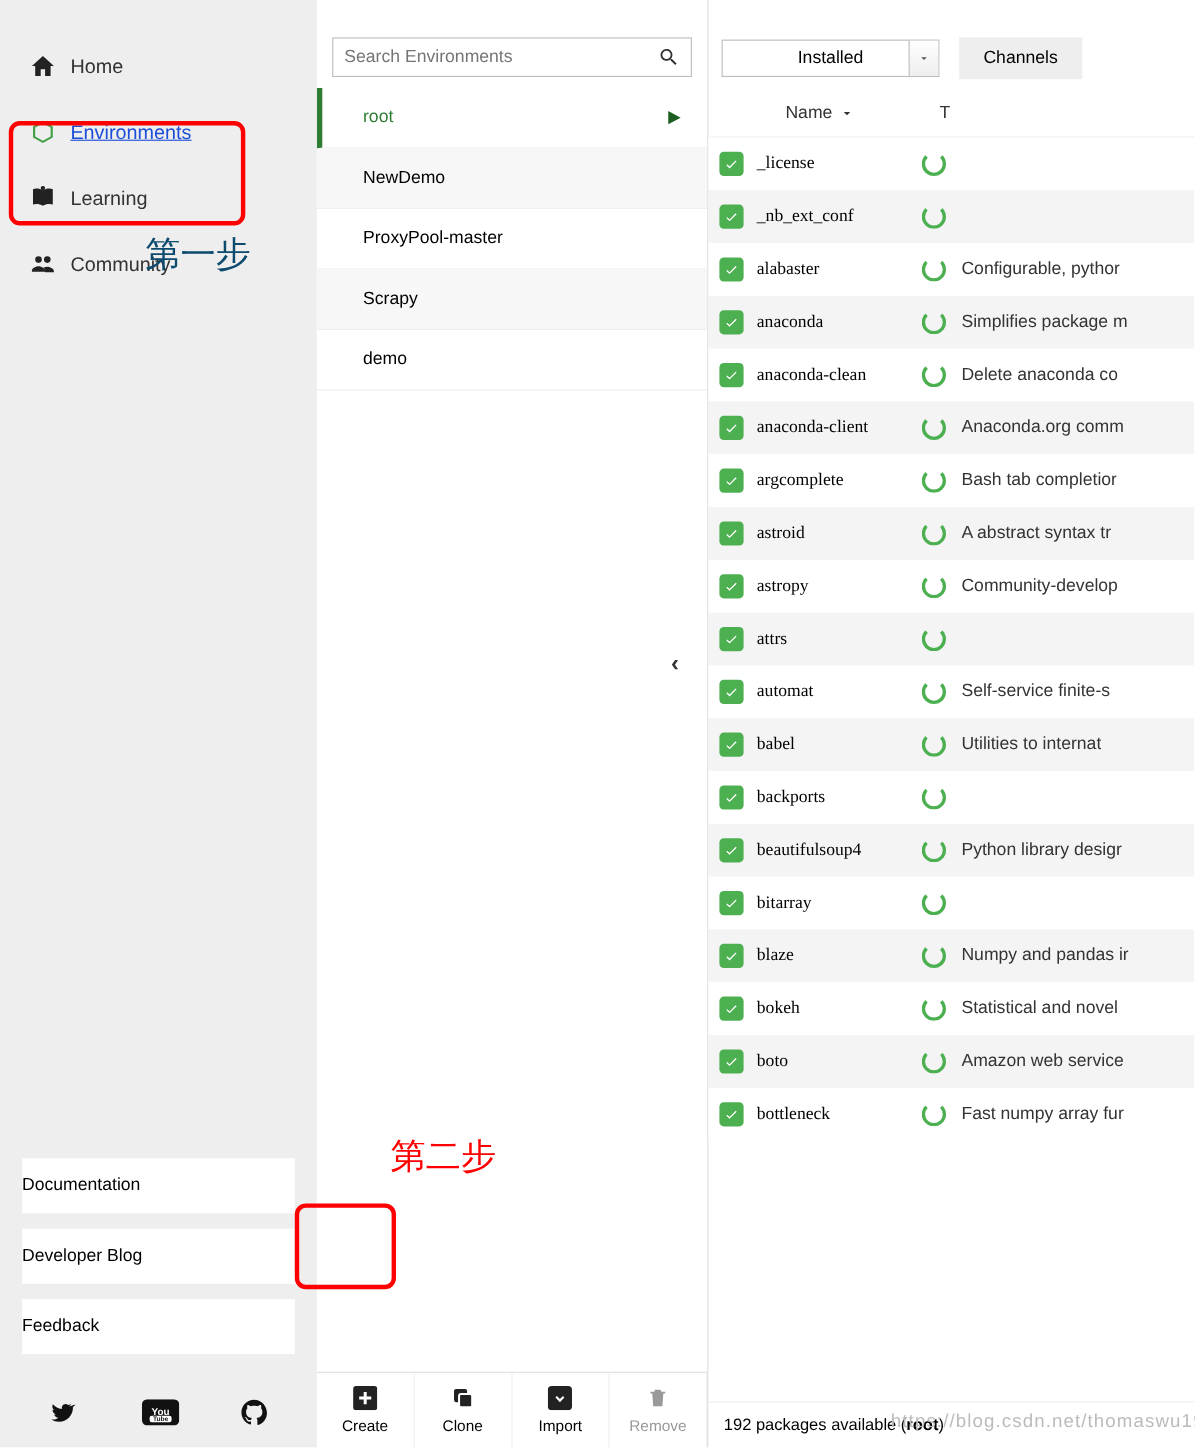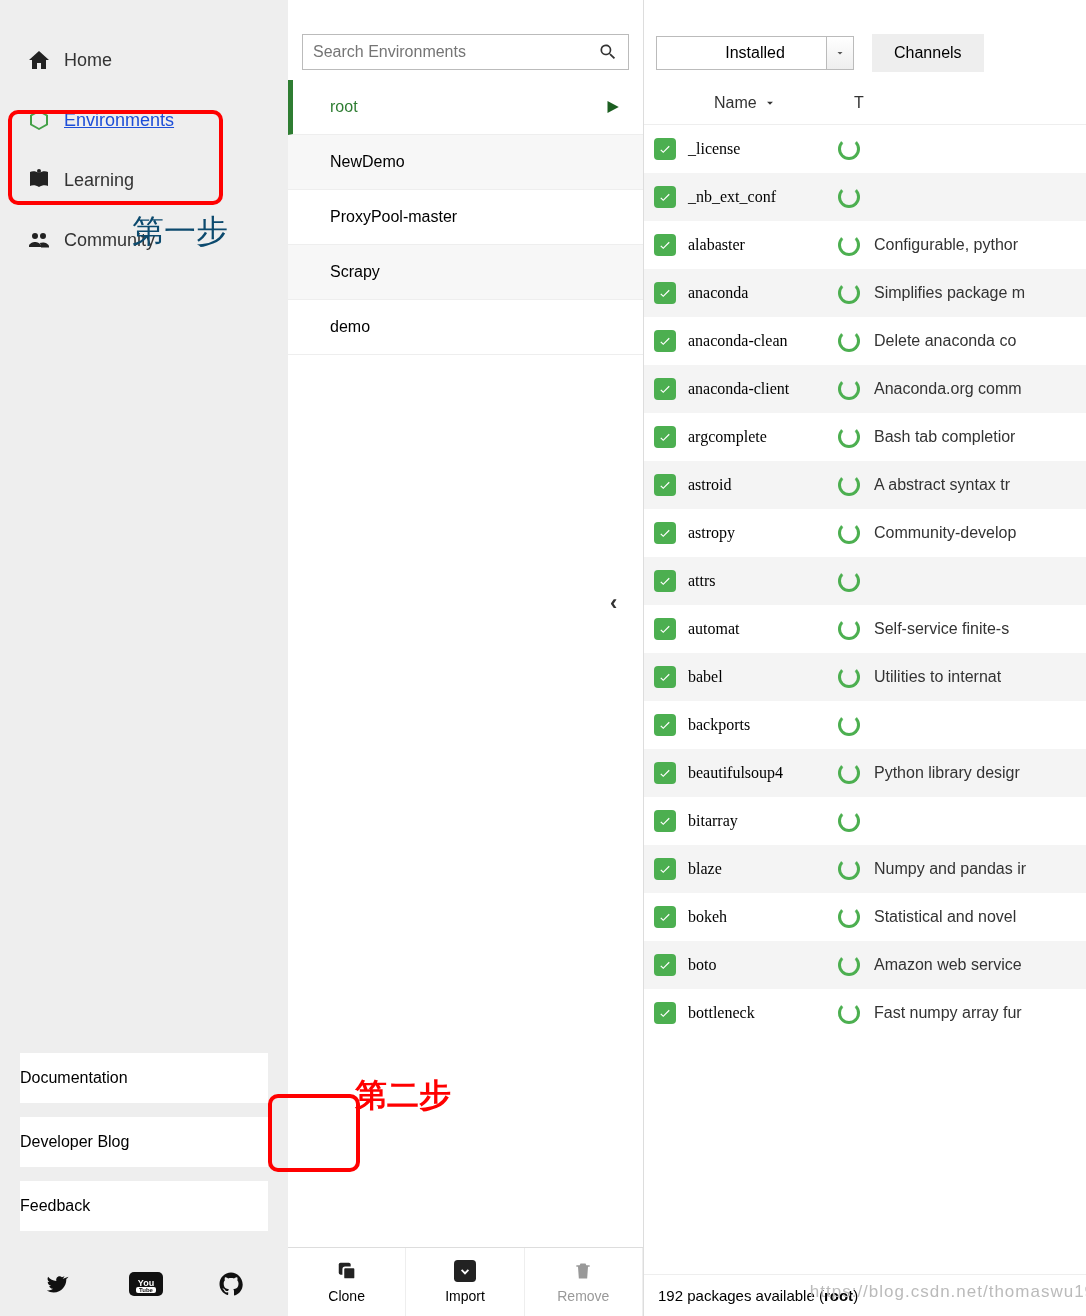--- a/index.html
+++ b/index.html
@@ -6,21 +6,21 @@
 body { width: 1086px; height: 1316px; overflow: hidden; background: #fff; display: flex; position: relative; }
 .sidebar { width: 288px; background: #eeeeee; border-right: none; display: flex; flex-direction: column; }
 .nav { flex: 1; padding-top: 30px; }
 .nav-item { display: flex; align-items: center; padding: 18px 24px; cursor: pointer; font-size: 18px; color: #333; }
 .nav-item .icon { width: 30px; display: inline-flex; align-items: center; justify-content: center; margin-right: 10px; }
 .nav-item.active { position: relative; }
 .nav-item.active span.label { color: #1d4ed8; text-decoration: underline; }
 .highlight-box { position: absolute; border: 4px solid red; border-radius: 10px; pointer-events: none; }
 .hl1 { left: 8px; top: 110px; width: 215px; height: 95px; }
 .anno1 { position: absolute; left: 132px; top: 210px; color: #0c4a6e; font-size: 32px; font-weight: 500; }
-.anno2 { position: absolute; left: 355px; top: 1030px; color: red; font-size: 32px; font-weight: 700; margin-top: 44px; }
+.anno2 { position: absolute; left: 355px; top: 1030px; color: red; font-size: 32px; font-weight: 400; }
 .hl2 { left: 268px; top: 1094px; width: 92px; height: 78px; }
 .sidebar-links { padding: 0 20px 15px; }
 .link-btn { background: #fff; text-align: left; padding: 16px 0; margin-bottom: 14px; font-size: 16px; cursor: pointer; }
 .social { display: flex; align-items: center; justify-content: space-between; padding: 12px 40px 20px; }
 .social .sicon { width: 30px; height: 24px; cursor: pointer; }
 .envs-panel { width: 355px; border-right: none; display: flex; flex-direction: column; }
 .search-wrap { padding: 34px 14px 10px; }
 .search { display: flex; align-items: center; border: 1px solid #bbb; padding: 7px 10px; }
 .search input { border: none; outline: none; flex: 1; font-size: 16px; }
 .env-list { flex: 1; overflow: auto; }
@@ -148,20 +148,27 @@
     <div class="env-row">
         <span>Scrapy</span>
       </div>
     <div class="env-row">
         <span>demo</span>
       </div>
   </div>
   <div class="env-actions">
     <div class="env-action">
       <svg width="22" height="22" viewBox="0 0 24 24">
+          <rect width="24" height="24" rx="3" fill="#222"></rect>
+          <path stroke="#fff" stroke-width="3" d="M12 6v12M6 12h12"></path>
+        </svg>
+      <span>Create</span>
+    </div>
+    <div class="env-action">
+      <svg width="22" height="22" viewBox="0 0 24 24">
           <rect x="3" y="3" width="13" height="13" rx="2" fill="#222"></rect>
           <rect x="8" y="8" width="13" height="13" rx="2" fill="#222" stroke="#fff" stroke-width="2"></rect>
         </svg>
       <span>Clone</span>
     </div>
     <div class="env-action">
       <svg width="22" height="22" viewBox="0 0 24 24">
           <rect width="24" height="24" rx="4" fill="#222"></rect>
           <path fill="#fff" d="M12 6v7l-3-3-1.4 1.4L12 16l4.4-4.6L15 10l-3 3V6z"></path>
         </svg>

